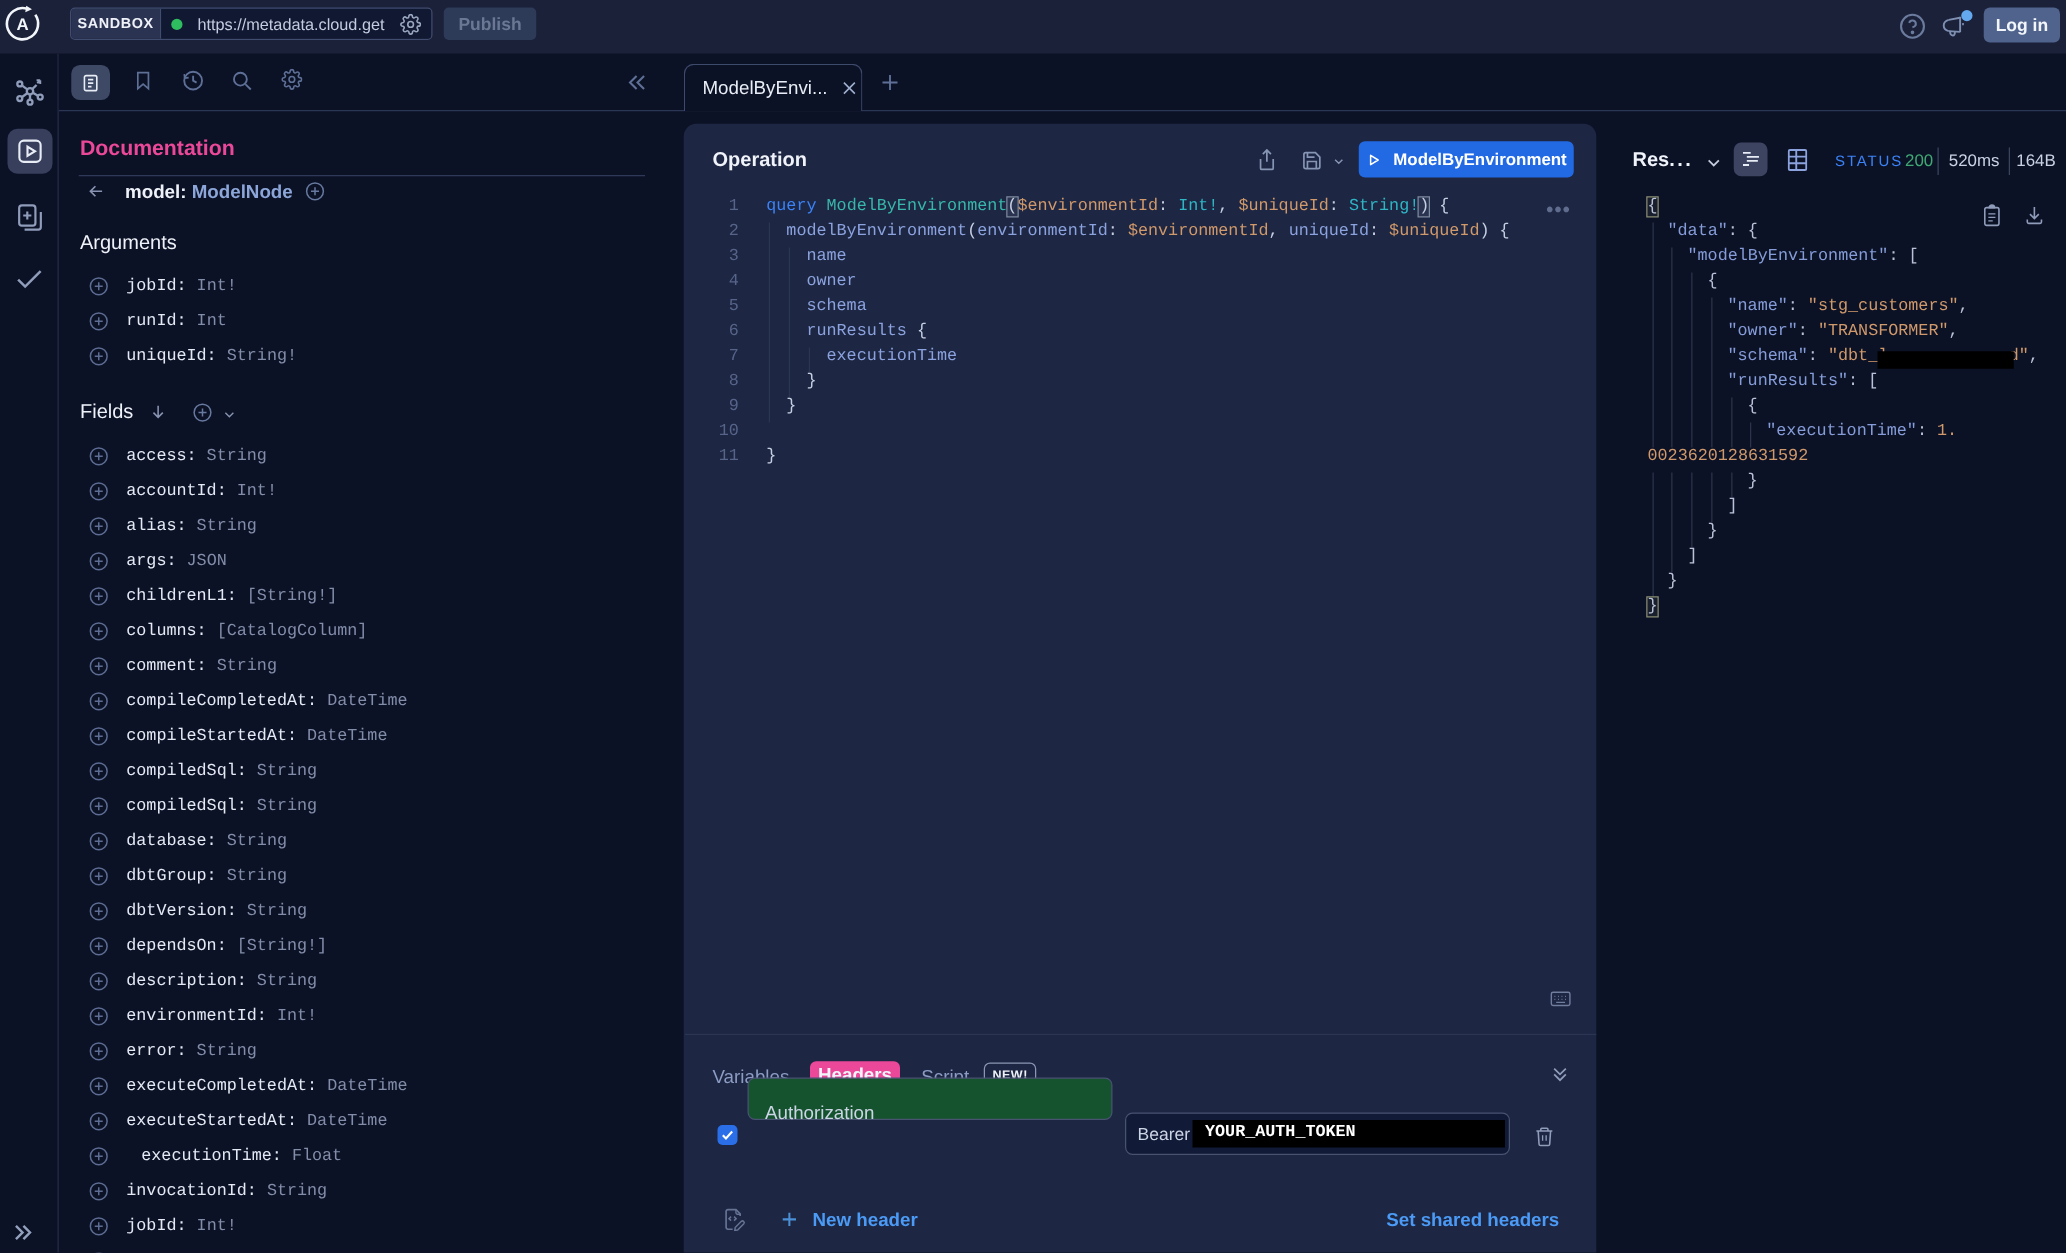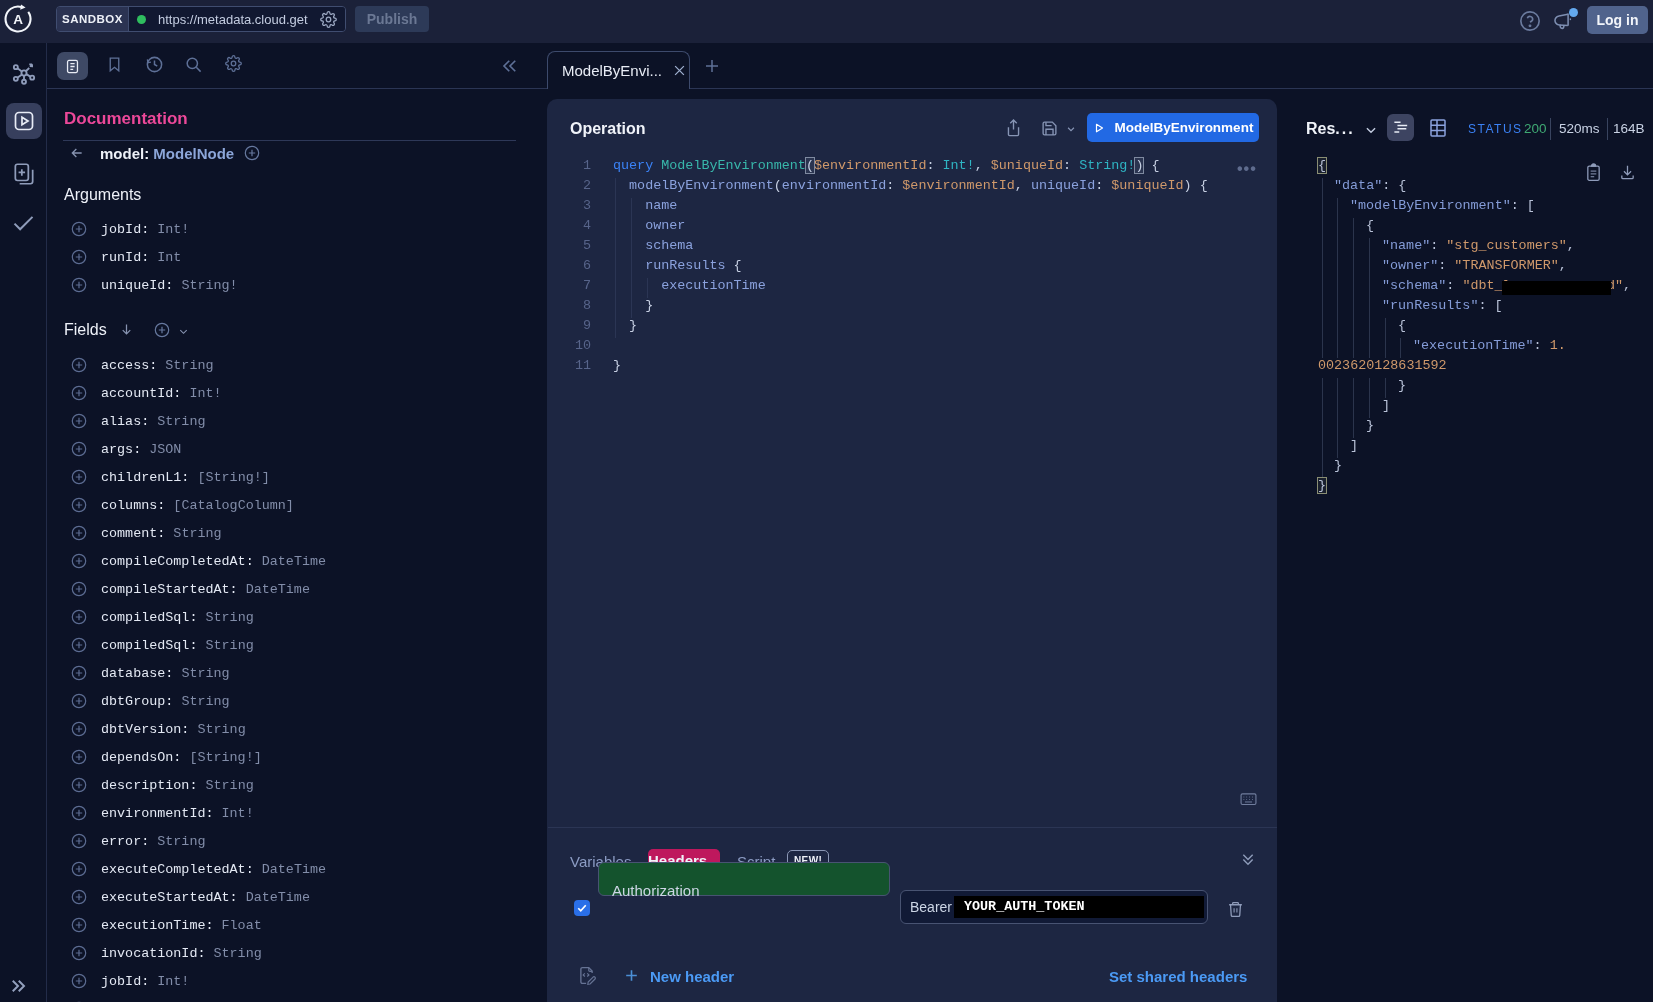--- a/index.html
+++ b/index.html
@@ -52,21 +52,21 @@
 .cm-def{color:#38b7ab}
 .cm-var{color:#d0996b}
 .cm-type{color:#2fb5c4}
 .cm-field{color:#8ba2de}
 .cm-attr{color:#8ba2de}
 .brk{outline:1px solid #7f8aa0;background:rgba(130,145,180,0.13)}
 .jsonline .brk{outline-color:#8a8e74;background:rgba(150,150,110,0.10)}
 
 #carddivider{position:absolute;left:548px;top:827px;width:729px;height:1px;background:#2b3554}
 .bottab{color:#8c9cc4;font-size:15px}
-#headerspill{position:absolute;left:648px;top:849px;width:72px;height:23px;background:#be185d;border-radius:5px;color:#f0f3f9;font-weight:bold;font-size:15px;text-align:left;line-height:23px}
+#headerspill{position:absolute;left:648px;top:849px;width:72px;height:23px;background:#ec4899;border-radius:5px;color:#f0f3f9;font-weight:bold;font-size:15px;text-align:center;line-height:23px}
 #newbadge{position:absolute;left:787px;top:850px;height:21px;border:1px solid #8b97b5;border-radius:5px;color:#eef1f8;font-weight:bold;font-size:10px;letter-spacing:0.4px;line-height:19px;padding:0 6px}
 #checkbox{position:absolute;left:574px;top:900px;width:16px;height:16px;background:#2a6fe8;border-radius:4px;display:flex;align-items:center;justify-content:center}
 #authinput{position:absolute;left:598px;top:862px;width:292px;height:34px;border:1px solid #485372;border-radius:6px;background:#14532d;color:#ccd5e5;font-size:15px;line-height:32px;padding:12px 13px}
 #bearerinput{position:absolute;left:900px;top:890px;width:308px;height:34px;border:1px solid #485372;border-radius:6px;background:#111a36;color:#ccd5e5;font-size:14px;line-height:32px;padding:0 9px}
 #blackbox{position:absolute;left:954px;top:896px;width:250px;height:22px;background:#000;color:#fff;font-family:"Liberation Mono",monospace;font-weight:bold;font-size:13.4px;text-align:left;padding-left:10px;line-height:22px}
 .link{color:#4b9af5;font-weight:bold;font-size:15px}
 
 #resheader{position:absolute;left:1306px;top:120px;color:#f0f3f9;font-weight:bold;font-size:16px}
 #filtersel{position:absolute;left:1387px;top:114px;width:27px;height:27px;background:#3d4461;border-radius:6px;display:flex;align-items:center;justify-content:center}
 .statlabel{color:#3b82f6;font-size:12px;letter-spacing:1.5px}
@@ -391,21 +391,21 @@
           <circle cx="8" cy="8" r="6.7"></circle>
           <path d="M8 4.8v6.4M4.8 8h6.4"></path>
         </svg>
         <span class="mono" style="margin-left:14px"><span class="fname">executeStartedAt:</span> <span class="ftype">DateTime</span></span>
       </div>
 <div class="row" style="left:24px;top:826px;height:20px">
         <svg class="pluscirc" width="16" height="16" viewBox="0 0 16 16" fill="none" stroke="#5c6c92" stroke-width="1.2">
           <circle cx="8" cy="8" r="6.7"></circle>
           <path d="M8 4.8v6.4M4.8 8h6.4"></path>
         </svg>
-        <span class="mono" style="margin-left:14px"><span class="fname">executionTime:</span> <span class="ftype">Float</span></span>
+        <span class="mono" style="margin-left:26px"><span class="fname">executionTime:</span> <span class="ftype">Float</span></span>
       </div>
 <div class="row" style="left:24px;top:854px;height:20px">
         <svg class="pluscirc" width="16" height="16" viewBox="0 0 16 16" fill="none" stroke="#5c6c92" stroke-width="1.2">
           <circle cx="8" cy="8" r="6.7"></circle>
           <path d="M8 4.8v6.4M4.8 8h6.4"></path>
         </svg>
         <span class="mono" style="margin-left:14px"><span class="fname">invocationId:</span> <span class="ftype">String</span></span>
       </div>
 <div class="row" style="left:24px;top:882px;height:20px">
         <svg class="pluscirc" width="16" height="16" viewBox="0 0 16 16" fill="none" stroke="#5c6c92" stroke-width="1.2">

